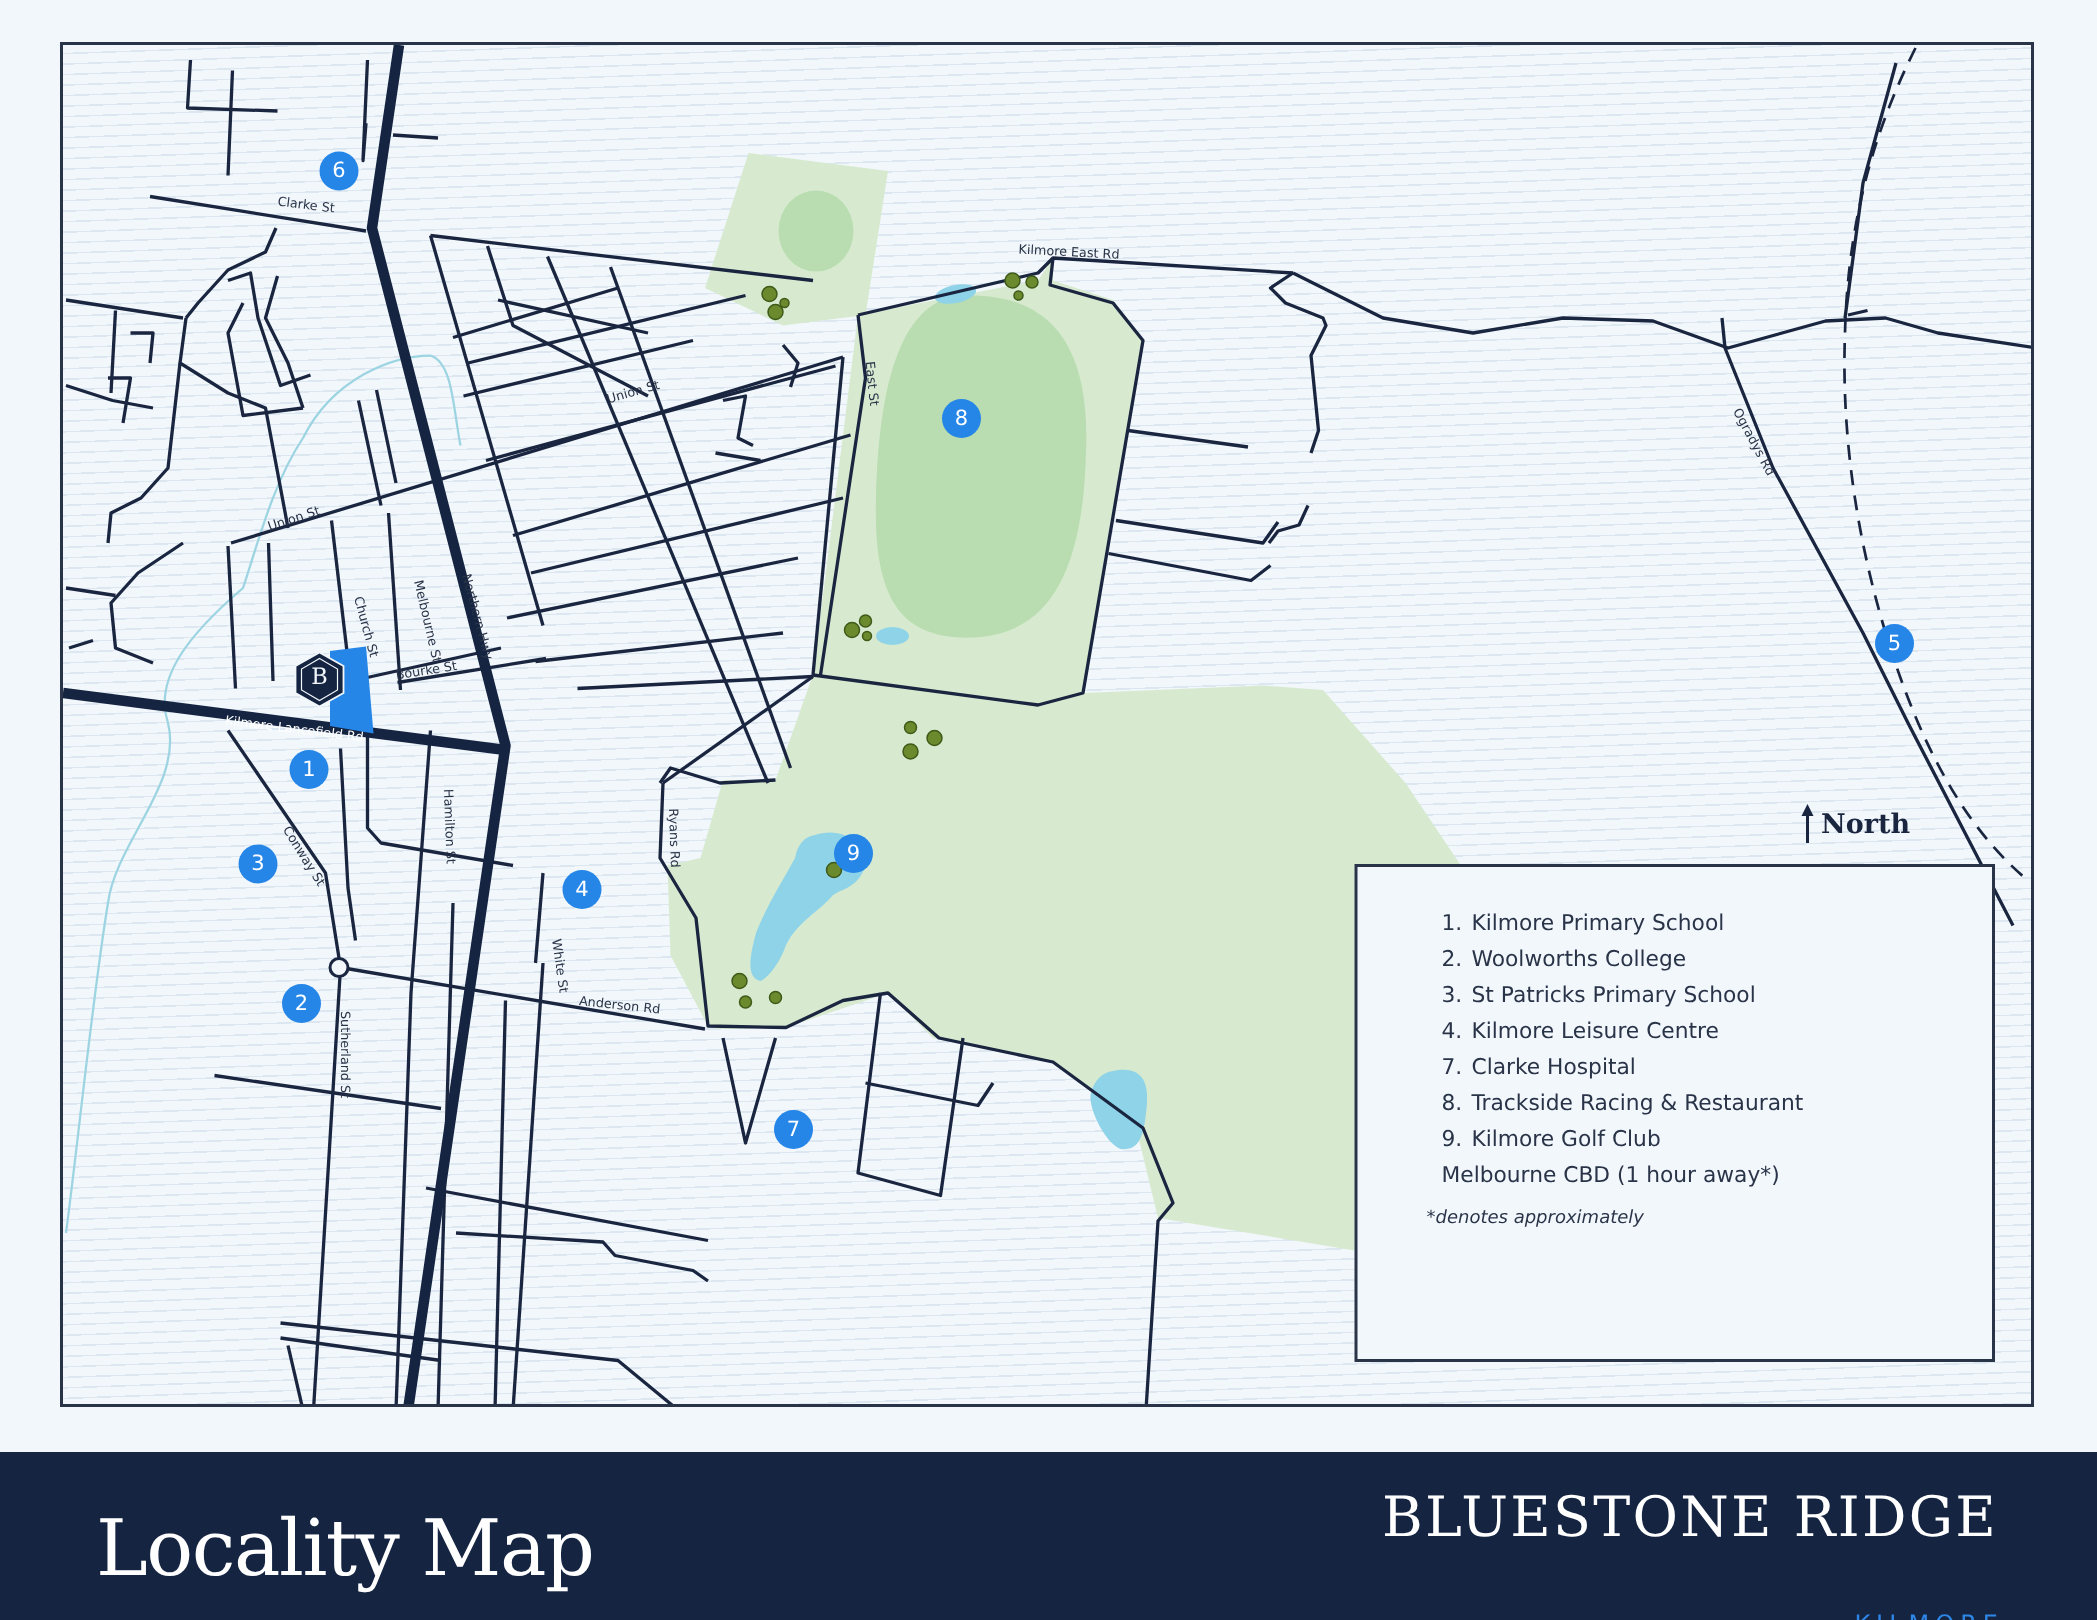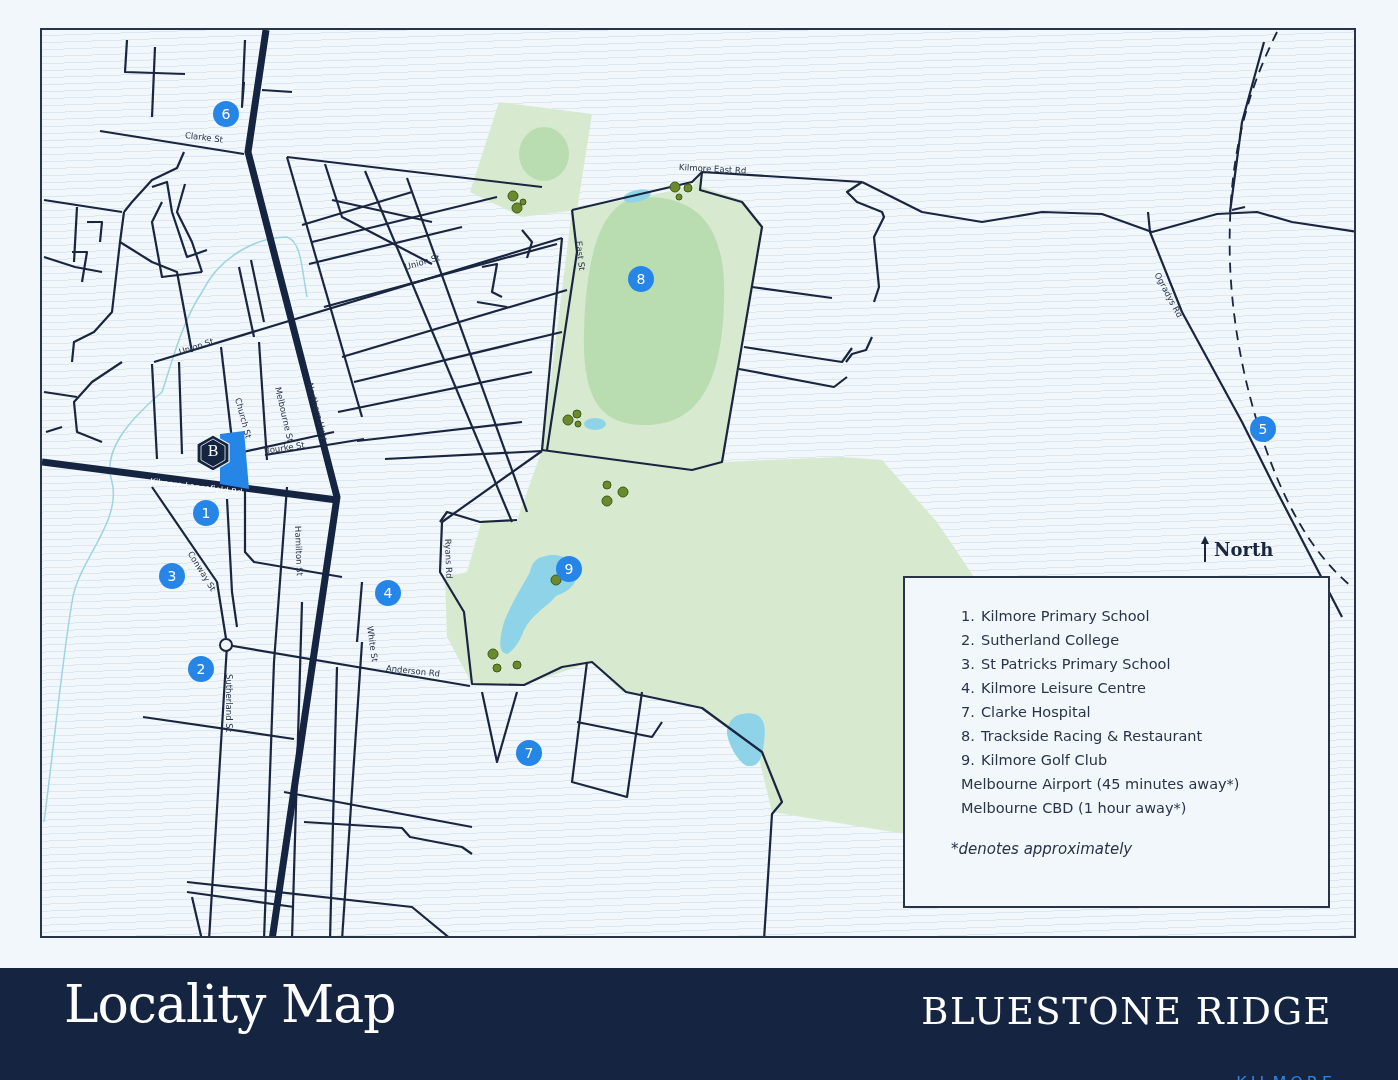--- a/index.html
+++ b/index.html
@@ -9,23 +9,23 @@
     background-image:repeating-linear-gradient(-2deg, rgba(180,200,220,0.35) 0px, rgba(180,200,220,0.35) 1px, transparent 1px, transparent 7px);}
   .map-svg{position:absolute;left:0;top:0;}
   .marker{position:absolute;width:26px;height:26px;border-radius:50%;background:#2586e8;color:#fff;font-family:"DejaVu Sans",sans-serif;font-size:14px;line-height:26px;text-align:center;transform:translate(-50%,-50%);}
   .street-label{position:absolute;font-family:"DejaVu Sans",sans-serif;font-size:8.5px;color:#2a3448;white-space:nowrap;transform-origin:left center;}
   .north{position:absolute;left:1200px;top:536px;display:flex;align-items:center;gap:4px;}
   .north-arrow{position:relative;width:10px;height:26px;}
   .north-text{font-family:"DejaVu Serif",serif;font-weight:bold;font-size:18px;color:#1a2540;text-align:right;}
   .legend{position:absolute;left:903px;top:576px;width:427px;height:332px;background:#f2f7fc;border:2px solid #2a3448;box-sizing:border-box;padding:26px 0 0 46px;}
   .legend-item{font-family:"DejaVu Sans",sans-serif;font-size:14.5px;color:#2a3448;height:24px;line-height:24px;white-space:nowrap;margin-left:10px;}
   .legend-num{display:inline-block;width:20px;}
-  .legend-note{font-family:"DejaVu Sans",sans-serif;font-style:italic;font-size:15px;color:#2a3448;margin-top:20px;}
+  .legend-note{font-family:"DejaVu Sans",sans-serif;font-style:italic;font-size:12px;color:#2a3448;margin-top:8px;}
   .footer{position:absolute;left:0;top:968px;width:1398px;height:112px;background:#152441;}
-  .footer-title{position:absolute;left:64px;top:6px;font-family:"DejaVu Serif",serif;font-size:52px;color:#ffffff;letter-spacing:-1px;}
+  .footer-title{position:absolute;left:64px;top:35px;font-family:"DejaVu Serif",serif;font-size:52px;color:#ffffff;letter-spacing:-1px;}
   .brand{position:absolute;right:66px;top:22px;text-align:right;}
   .brand-name{font-family:"DejaVu Serif",serif;font-size:37px;color:#ffffff;letter-spacing:1.5px;line-height:44px;text-align:center;}
   .brand-sub{font-family:"DejaVu Sans",sans-serif;font-size:16px;color:#2e86e6;letter-spacing:4px;line-height:20px;margin-right:-4px;margin-top:39px;}
 </style>
 </head>
 <body>
 
 <div class="map-frame">
   <svg class="map-svg" width="1316" height="910" viewBox="40 28 1316 910" xmlns="http://www.w3.org/2000/svg">
 
@@ -200,27 +200,26 @@
 <div class="north">
   <svg class="north-arrow" width="10" height="26" viewBox="0 0 10 26">
     <line x1="5" y1="4" x2="5" y2="26" stroke="#1a2540" stroke-width="2"></line>
     <polygon points="5,0 9,8 1,8" fill="#1a2540"></polygon>
   </svg>
   <span class="north-text">North</span>
 </div>
 
 <div class="legend">
   <div class="legend-item"><span class="legend-num">1.</span><span>Kilmore Primary School</span></div>
-  <div class="legend-item"><span class="legend-num">2.</span><span>Sutherland College</span></div>
+  <div class="legend-item"><span class="legend-num">2.</span><span>Woolworths College</span></div>
   <div class="legend-item"><span class="legend-num">3.</span><span>St Patricks Primary School</span></div>
   <div class="legend-item"><span class="legend-num">4.</span><span>Kilmore Leisure Centre</span></div>
   <div class="legend-item"><span class="legend-num">7.</span><span>Clarke Hospital</span></div>
   <div class="legend-item"><span class="legend-num">8.</span><span>Trackside Racing &amp; Restaurant</span></div>
   <div class="legend-item"><span class="legend-num">9.</span><span>Kilmore Golf Club</span></div>
-  <div class="legend-item">Melbourne Airport (45 minutes away*)</div>
   <div class="legend-item">Melbourne CBD (1 hour away*)</div>
   <div class="legend-note">*denotes approximately</div>
 </div>
 
 <div class="footer">
   <div class="footer-title">Locality Map</div>
   <div class="brand">
     <div class="brand-name">BLUESTONE RIDGE</div>
     <div class="brand-sub">KILMORE</div>
   </div>

